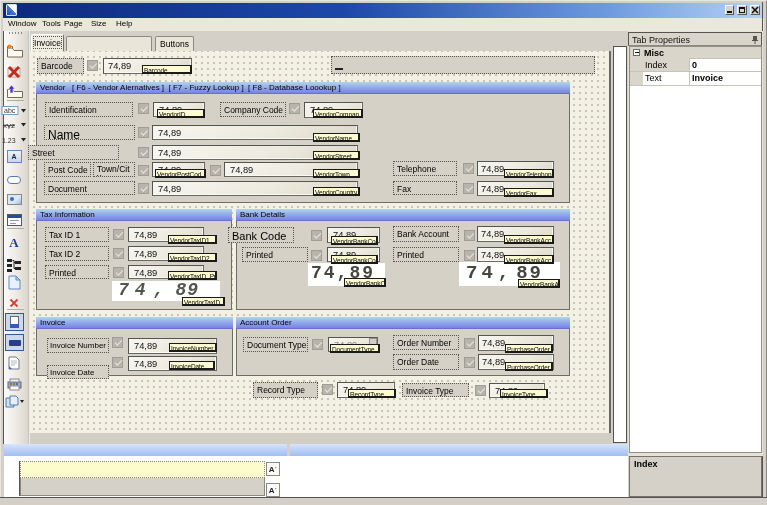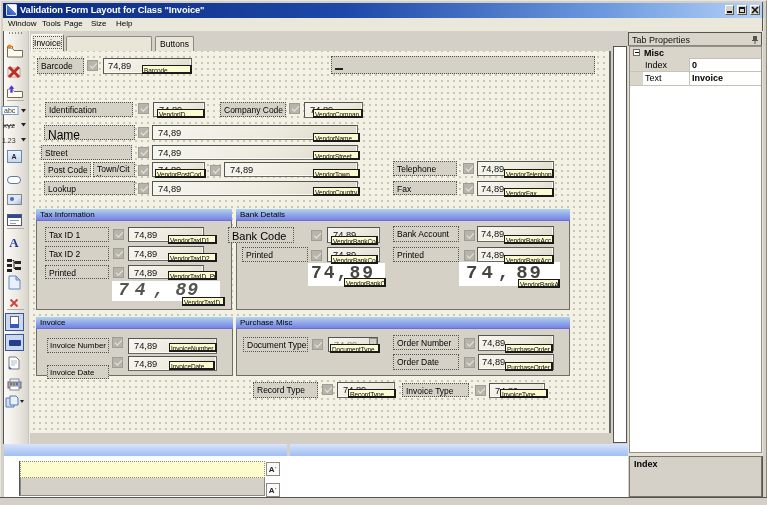--- a/index.html
+++ b/index.html
@@ -11,21 +11,20 @@
 .tag{position:absolute;background:#fcfad0;border:1px solid #1a1a1a;border-right-width:2px;border-bottom-width:2px;font-size:6.5px;letter-spacing:-0.1px;line-height:7px;padding:1px 0 0 1px;white-space:nowrap;overflow:hidden;color:#000;z-index:5}
 .grp{position:absolute;background:#d5d1c6;border:1px solid #6e6d66}
 .ghead{position:absolute;left:-1px;top:-1px;right:-1px;height:12px;background:linear-gradient(180deg,#b0d5e7 0%,#90a5ec 55%,#7783e2 100%);border-bottom:1px solid #6a70d0;font-size:8px;line-height:12px;padding-left:4px;white-space:nowrap;overflow:hidden;color:#000}
 .ticon{position:absolute;left:0;width:28px;text-align:center}
 </style></head><body>
 <div id="win">
 
 <div class="abs" style="left:0;top:0;width:767px;height:505px;border:1px solid #8a877f;border-top-color:#e8e6e0;border-left-color:#e8e6e0"></div>
 <div class="abs" style="left:3px;top:3px;width:761px;height:15px;background:linear-gradient(90deg,#0c2a7e 0%,#1d48a8 45%,#6f9ce0 80%,#b6d2f6 100%)"></div>
 <div class="abs" style="left:6px;top:4px;width:11px;height:12px;background:linear-gradient(225deg,#ffffff 45%,#4a7ad8 47%,#2a52b8 100%);border:1px solid #d8e4f8;border-radius:1px"></div>
-<div class="abs" style="left:20px;top:5px;font-size:9.3px;font-weight:bold;color:#fff;letter-spacing:-0.1px">Validation Form Layout for Class "Invoice"</div>
 <div class="abs" style="left:725px;top:5px;width:9px;height:10px;background:#d6d3cb;border:1px solid #5a5a55;border-top-color:#fdfdfb;border-left-color:#fdfdfb"></div>
 <div class="abs" style="left:737px;top:5px;width:10px;height:10px;background:#d6d3cb;border:1px solid #5a5a55;border-top-color:#fdfdfb;border-left-color:#fdfdfb"></div>
 <div class="abs" style="left:750px;top:5px;width:10px;height:10px;background:#d6d3cb;border:1px solid #5a5a55;border-top-color:#fdfdfb;border-left-color:#fdfdfb"></div>
 <div class="abs" style="left:727px;top:11px;width:5px;height:2px;background:#111"></div>
 <div class="abs" style="left:739px;top:7px;width:6px;height:6px;border:1px solid #111;border-top-width:2px"></div>
 <svg class="abs" style="left:751px;top:6px" width="8" height="8">
       <path d="M1 1 L7 7 M7 1 L1 7" stroke="#111" stroke-width="1.6"></path>
     </svg>
 <div class="abs" style="left:3px;top:18px;width:761px;height:13px;background:#eae7db"></div>
 <div class="abs" style="left:8px;top:19px;font-size:8px;color:#000">Window</div>
@@ -44,45 +43,48 @@
 <div class="abs" style="left:609px;top:51px;width:2px;height:382px;background:#6a6961"></div>
 <div class="abs" style="left:30px;top:433px;width:581px;height:11px;background:#d2cec4"></div>
 <div class="abs" style="left:613px;top:46px;width:14px;height:397px;background:#fff;border:1px solid #55544e"></div>
 <div class="lbl" style="left:37px;top:58px;width:47px;height:16px;font-size:8.5px;padding-left:3px">Barcode</div>
 <div class="cb" style="left:87px;top:60px"></div>
 <div class="val" style="left:103px;top:58px;width:89px;height:16px;font-size:9.3px;padding-left:4px;color:#111">74,89</div>
 <div class="tag" style="left:142px;top:65px;width:50px;height:9px">Barcode</div>
 <div class="lbl" style="left:331px;top:56px;width:264px;height:18px;font-size:9px;padding-left:3px">
       <div style="position:absolute;left:3px;top:11px;width:8px;height:1.6px;background:#222"></div>
     </div>
+<div class="grp" style="left:36px;top:82px;width:534px;height:121px">
+      <div class="ghead">Vendor&nbsp;&nbsp;&nbsp;[ F6 - Vendor Alernatives ]&nbsp;&nbsp;[ F7 - Fuzzy Lookup ]&nbsp;&nbsp;[ F8 - Database Loookup ]</div>
+    </div>
 <div class="lbl" style="left:45px;top:102px;width:88px;height:15px;font-size:8.5px;padding-left:3px">Identification</div>
 <div class="cb" style="left:138px;top:103px"></div>
 <div class="val" style="left:153px;top:102px;width:52px;height:15px;font-size:9.3px;padding-left:5px;color:#111">74,89</div>
 <div class="tag" style="left:157px;top:109px;width:48px;height:9px">VendorID</div>
 <div class="lbl" style="left:220px;top:102px;width:66px;height:15px;font-size:8.5px;padding-left:3px">Company Code</div>
 <div class="cb" style="left:289px;top:103px"></div>
 <div class="val" style="left:304px;top:102px;width:59px;height:16px;font-size:9.3px;padding-left:5px;color:#111">74,89</div>
 <div class="tag" style="left:313px;top:109px;width:50px;height:9px">VendorCompan</div>
 <div class="lbl" style="left:44px;top:125px;width:91px;height:15px;font-size:12px;padding-left:3px">Name</div>
 <div class="cb" style="left:138px;top:127px"></div>
 <div class="val" style="left:152px;top:125px;width:206px;height:15px;font-size:9.3px;padding-left:5px;color:#111">74,89</div>
 <div class="tag" style="left:313px;top:133px;width:47px;height:9px">VendorName</div>
-<div class="lbl" style="left:41px;top:145px;width:91px;height:15px;font-size:8.5px;padding-left:3px">Street</div>
+<div class="lbl" style="left:28px;top:145px;width:91px;height:15px;font-size:8.5px;padding-left:3px">Street</div>
 <div class="cb" style="left:138px;top:147px"></div>
 <div class="val" style="left:152px;top:145px;width:206px;height:15px;font-size:9.3px;padding-left:5px;color:#111">74,89</div>
 <div class="tag" style="left:313px;top:151px;width:47px;height:9px">VendorStreet</div>
 <div class="lbl" style="left:44px;top:162px;width:47px;height:15px;font-size:8.5px;padding-left:3px">Post Code</div>
 <div class="lbl" style="left:93px;top:162px;width:42px;height:15px;font-size:8.5px;padding-left:3px;line-height:8px">Town/Cit<br>y</div>
 <div class="cb" style="left:138px;top:165px"></div>
 <div class="val" style="left:152px;top:162px;width:53px;height:15px;font-size:9.3px;padding-left:5px;color:#111">74,89</div>
 <div class="tag" style="left:155px;top:169px;width:51px;height:9px">VendorPostCod</div>
 <div class="cb" style="left:210px;top:165px"></div>
 <div class="val" style="left:224px;top:162px;width:134px;height:15px;font-size:9.3px;padding-left:5px;color:#111">74,89</div>
 <div class="tag" style="left:313px;top:169px;width:47px;height:9px">VendorTown</div>
-<div class="lbl" style="left:44px;top:181px;width:91px;height:14px;font-size:8.5px;padding-left:3px">Lookup</div>
+<div class="lbl" style="left:44px;top:181px;width:91px;height:14px;font-size:8.5px;padding-left:3px">Document</div>
 <div class="cb" style="left:138px;top:183px"></div>
 <div class="val" style="left:152px;top:181px;width:206px;height:15px;font-size:9.3px;padding-left:5px;color:#111">74,89</div>
 <div class="tag" style="left:313px;top:187px;width:47px;height:9px">VendorCountry</div>
 <div class="lbl" style="left:393px;top:161px;width:64px;height:15px;font-size:8.5px;padding-left:3px">Telephone</div>
 <div class="cb" style="left:463px;top:163px"></div>
 <div class="val" style="left:477px;top:161px;width:77px;height:15px;font-size:9.3px;padding-left:3px;color:#111">74,89</div>
 <div class="tag" style="left:504px;top:169px;width:50px;height:9px">VendorTelephon</div>
 <div class="lbl" style="left:393px;top:181px;width:64px;height:14px;font-size:8.5px;padding-left:3px">Fax</div>
 <div class="cb" style="left:463px;top:183px"></div>
 <div class="val" style="left:477px;top:181px;width:77px;height:15px;font-size:9.3px;padding-left:3px;color:#111">74,89</div>
@@ -132,21 +134,21 @@
     </div>
 <div class="lbl" style="left:47px;top:338px;width:62px;height:15px;font-size:8px;padding-left:2px">Invoice Number</div>
 <div class="cb" style="left:112px;top:337px"></div>
 <div class="val" style="left:128px;top:338px;width:89px;height:16px;font-size:9.3px;padding-left:5px;color:#111">74,89</div>
 <div class="tag" style="left:169px;top:343px;width:48px;height:9px">InvoiceNumber</div>
 <div class="lbl" style="left:47px;top:365px;width:62px;height:14px;font-size:8px;padding-left:2px">Invoice Date</div>
 <div class="cb" style="left:112px;top:357px"></div>
 <div class="val" style="left:128px;top:356px;width:89px;height:15px;font-size:9.3px;padding-left:5px;color:#111">74,89</div>
 <div class="tag" style="left:169px;top:361px;width:46px;height:9px">InvoiceDate</div>
 <div class="grp" style="left:236px;top:317px;width:334px;height:59px">
-      <div class="ghead">Purchase Misc</div>
+      <div class="ghead">Account Order</div>
     </div>
 <div class="lbl" style="left:243px;top:337px;width:65px;height:15px;font-size:8.5px;padding-left:3px">Document Type</div>
 <div class="cb" style="left:312px;top:339px"></div>
 <div class="val" style="left:328px;top:337px;width:50px;height:15px;font-size:9.3px;padding-left:5px;color:#8c8a82">74,89</div>
 <div class="abs" style="left:369px;top:338px;width:8px;height:8px;background:#d2cec5;border:1px solid #98958c;z-index:4"></div>
 <div class="tag" style="left:330px;top:344px;width:50px;height:9px">DocumentType</div>
 <div class="lbl" style="left:393px;top:335px;width:66px;height:15px;font-size:8.5px;padding-left:3px">Order Number</div>
 <div class="cb" style="left:464px;top:338px"></div>
 <div class="val" style="left:478px;top:335px;width:76px;height:16px;font-size:9.3px;padding-left:3px;color:#111">74,89</div>
 <div class="tag" style="left:505px;top:344px;width:48px;height:9px">PurchaseOrder</div>

